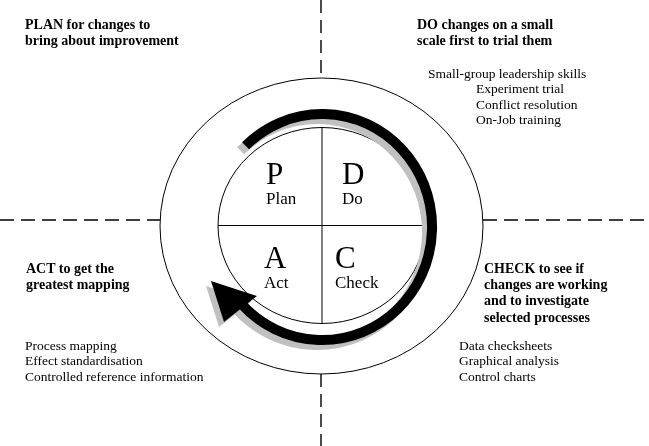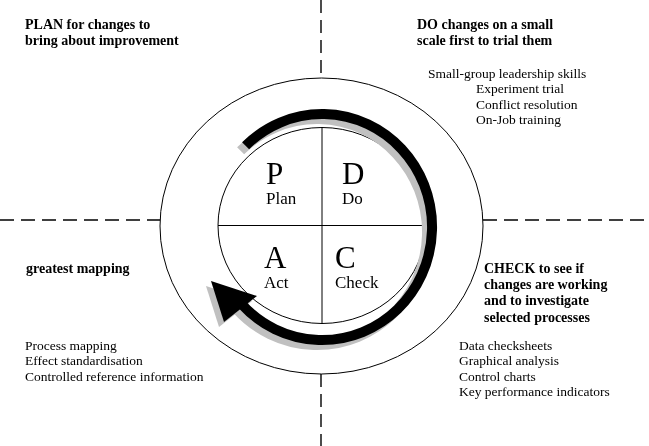--- a/index.html
+++ b/index.html
@@ -71,39 +71,39 @@
       <div class="line">scale first to trial them</div>
     </div>
   <div class="abs list do-list tr-l">
       <div class="line">Small-group leadership skills</div>
       <div class="line">Experiment trial</div>
       <div class="line">Conflict resolution</div>
       <div class="line">On-Job training</div>
     </div>
 
   <div class="abs heading bl-h">
+      <div class="line">ACT to get the</div>
       <div class="line">greatest mapping</div>
     </div>
   <div class="abs list bl-l">
       <div class="line">Process mapping</div>
       <div class="line">Effect standardisation</div>
       <div class="line">Controlled reference information</div>
     </div>
 
   <div class="abs heading br-h">
       <div class="line">CHECK to see if</div>
       <div class="line">changes are working</div>
       <div class="line">and to investigate</div>
       <div class="line">selected processes</div>
     </div>
   <div class="abs list br-l">
       <div class="line">Data checksheets</div>
       <div class="line">Graphical analysis</div>
       <div class="line">Control charts</div>
-      <div class="line">Key performance indicators</div>
     </div>
 
   <div class="qblock q-plan">
     <div class="qletter">P</div>
     <div class="qword">Plan</div>
   </div>
   <div class="qblock q-do">
     <div class="qletter">D</div>
     <div class="qword">Do</div>
   </div>

